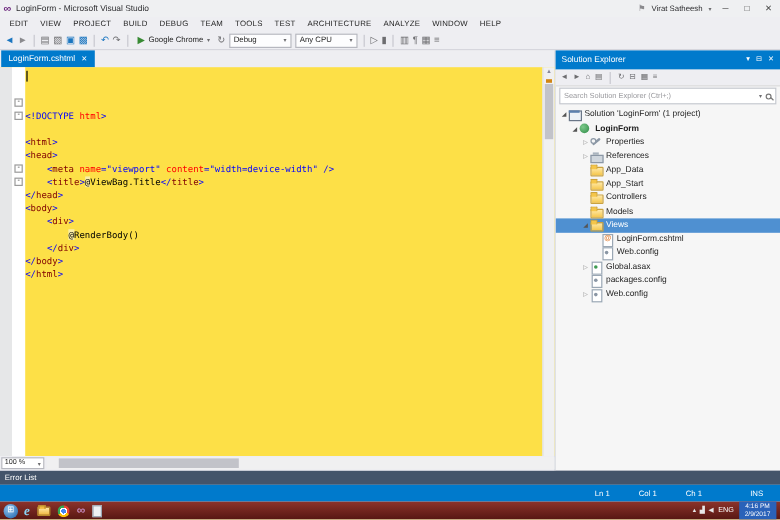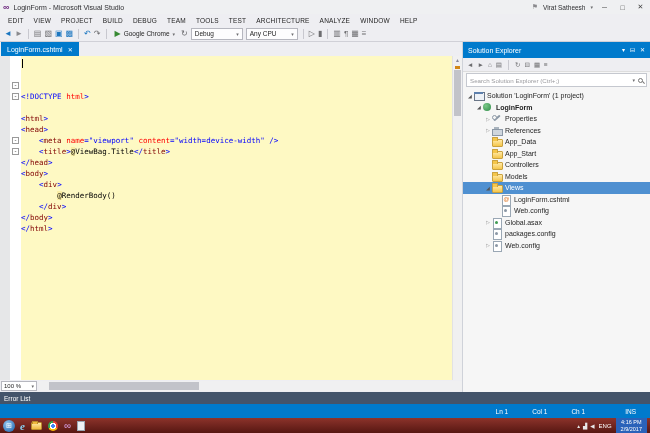--- a/index.html
+++ b/index.html
@@ -28,21 +28,21 @@
   .tb-run .play { color:#388a34; font-size:8px; }
   .tb-run .lbl { font-size:6.5px; }
   .tb-select { display:flex; align-items:center; justify-content:space-between; gap:4px; border:1px solid #b6b7bf; background:#fdfdfe; height:12px; padding:0 3px; font-size:6.5px; min-width:52px; }
 
   
   .main { height:350px; display:flex; }
   .editor-col { width:462px; display:flex; flex-direction:column; background:#eeeef2; }
   .tabstrip { height:14px; display:flex; align-items:flex-end; padding-left:1px; }
   .tab-active { background:#007acc; color:#fff; height:14px; display:flex; align-items:center; gap:5px; padding:0 6px; font-size:7px; }
   .tab-close { font-size:6px; color:#fff; }
-  .editor-body { flex:1; display:flex; background:#fef9c3; position:relative; }
+  .editor-body { flex:1; display:flex; background:#fde047; position:relative; }
   .glyph-margin { width:10px; background:#e6e7e8; }
   .fold-margin { width:11px; background:#fff; padding-top:2px; }
   .fold-cell { height:11px; display:flex; align-items:center; justify-content:center; }
   .fold-box { width:7px; height:7px; border:1px solid #9a9a9a; background:#fff; font-size:6px; line-height:5px; text-align:center; color:#222; }
   .code { flex:1; font-family:"DejaVu Sans Mono",monospace; font-size:7.5px; line-height:11px; white-space:pre; padding-top:2px; position:relative; overflow:hidden; }
   .code-line { height:11px; }
   .tk-d { color:#0000ff; }
   .tk-t { color:#800000; }
   .tk-a { color:#ff0000; }
   .tk-v { color:#0000ff; }

